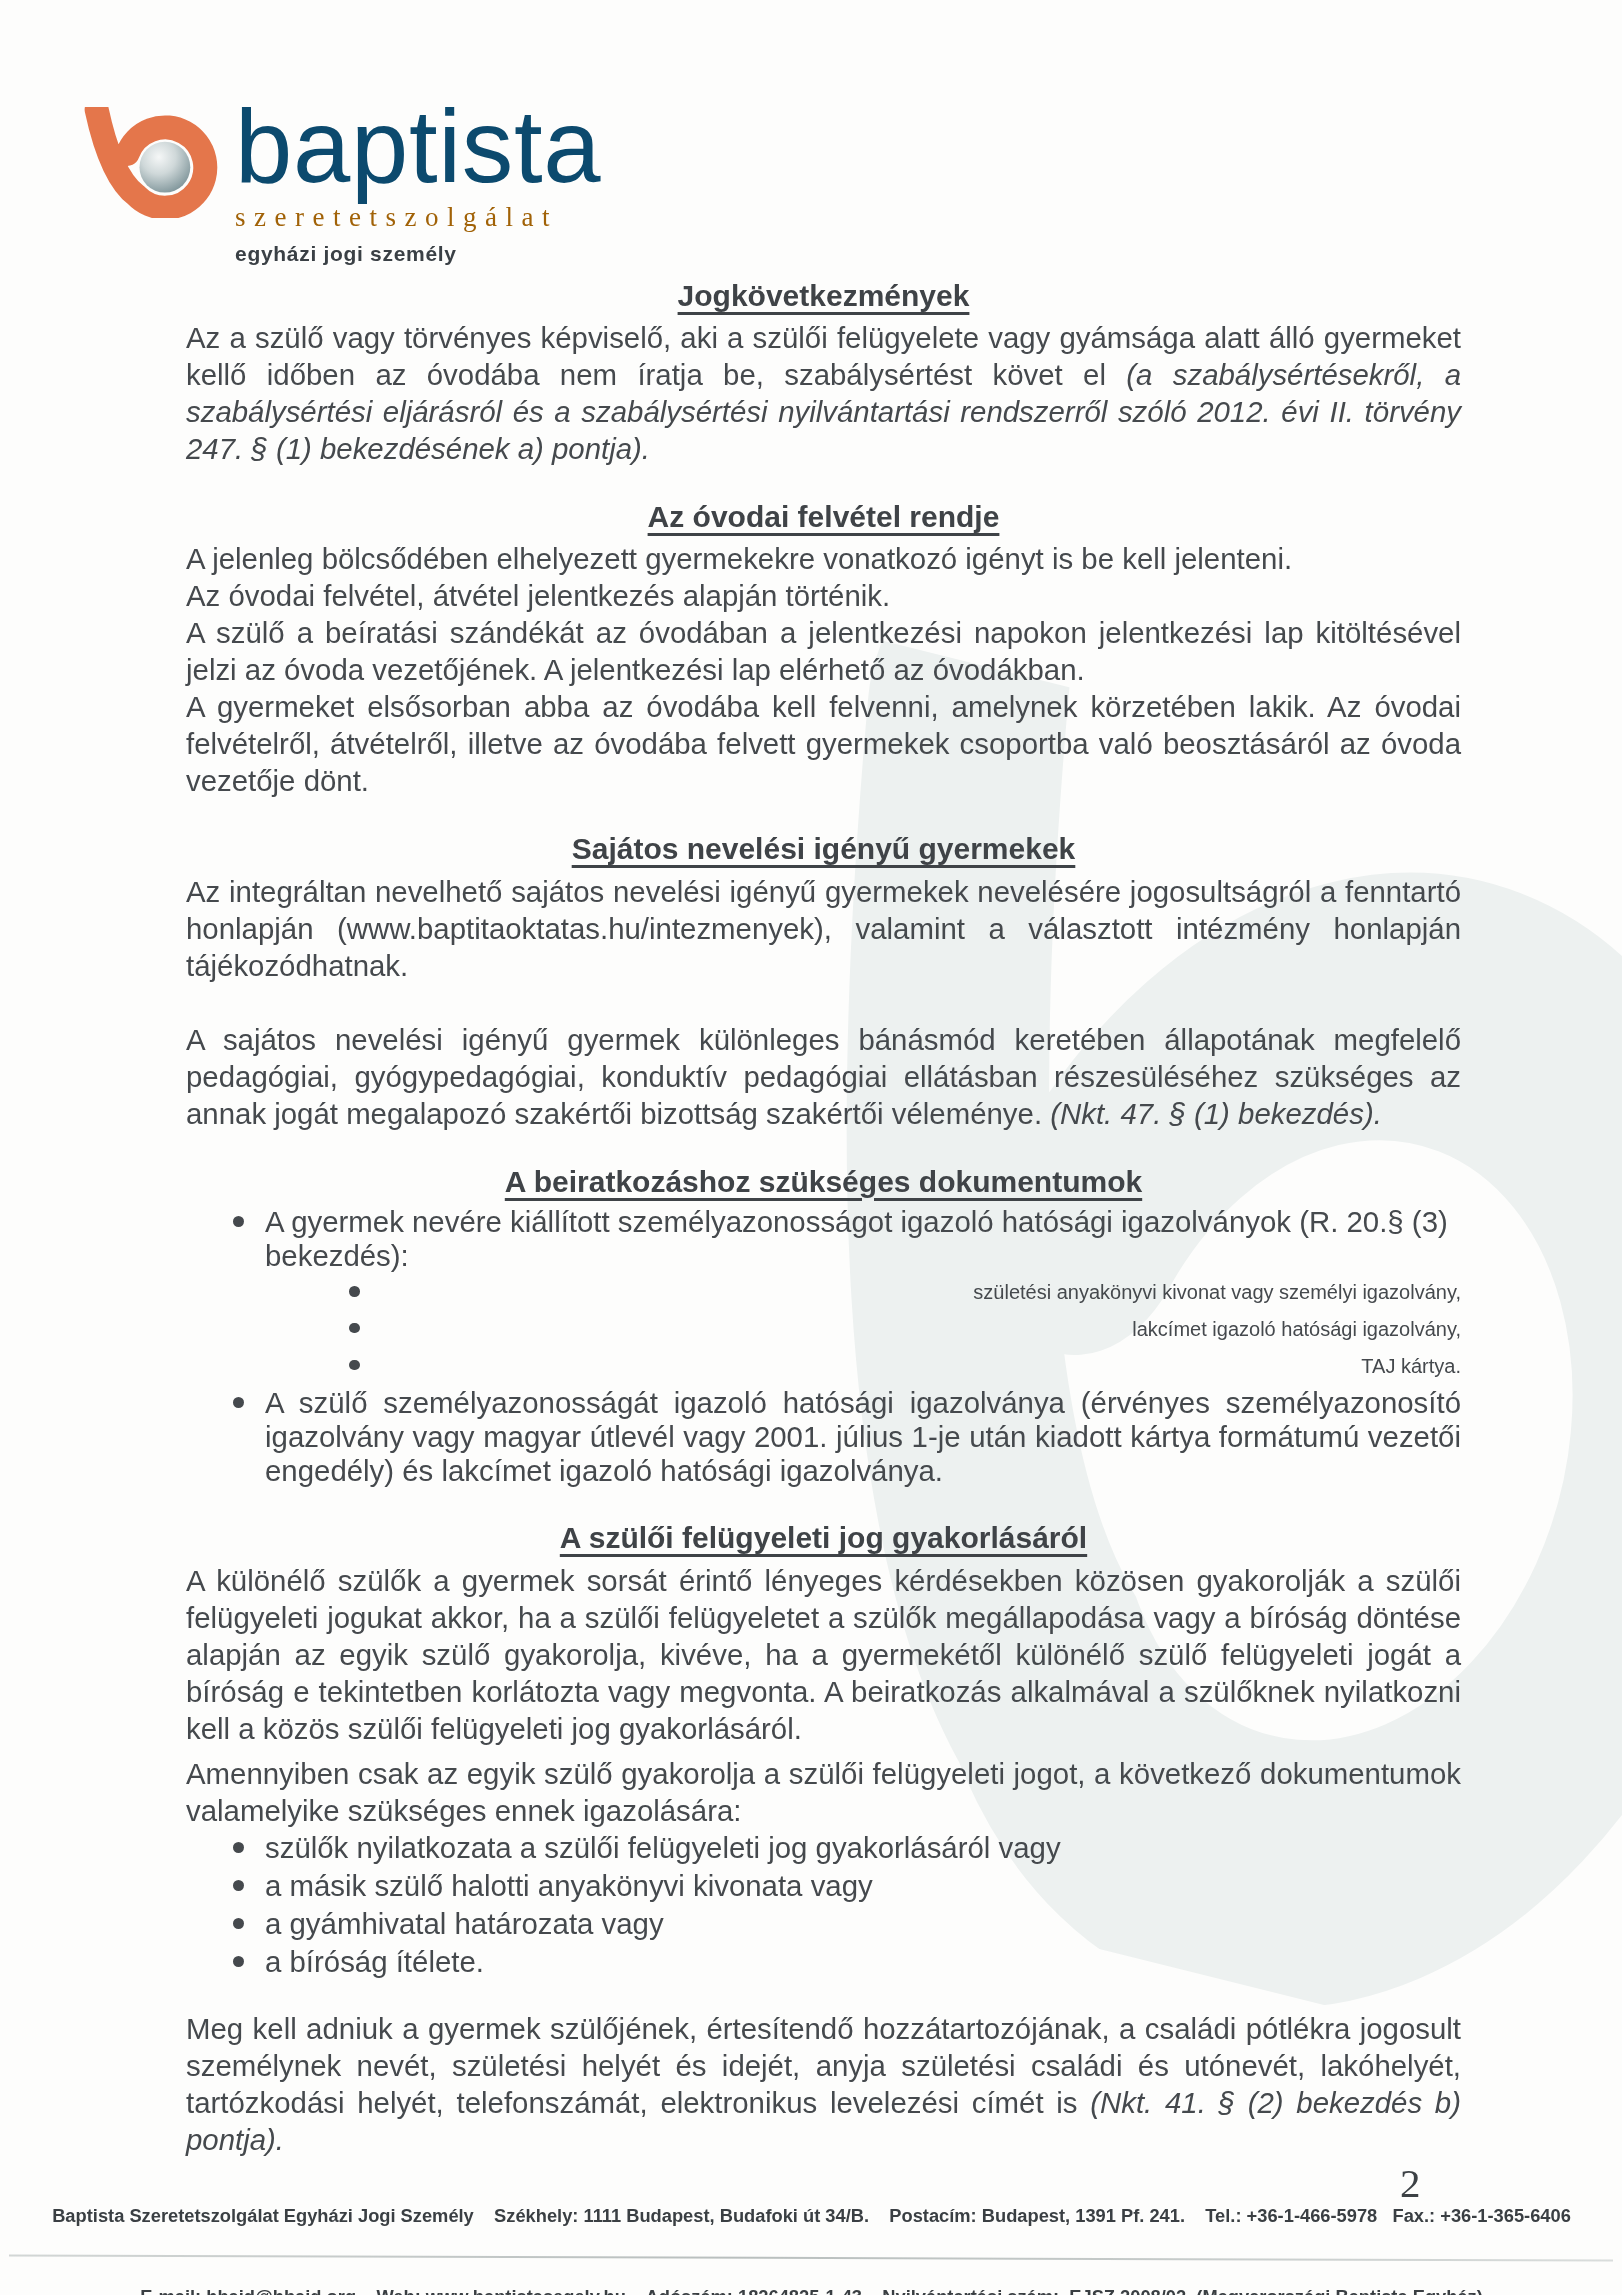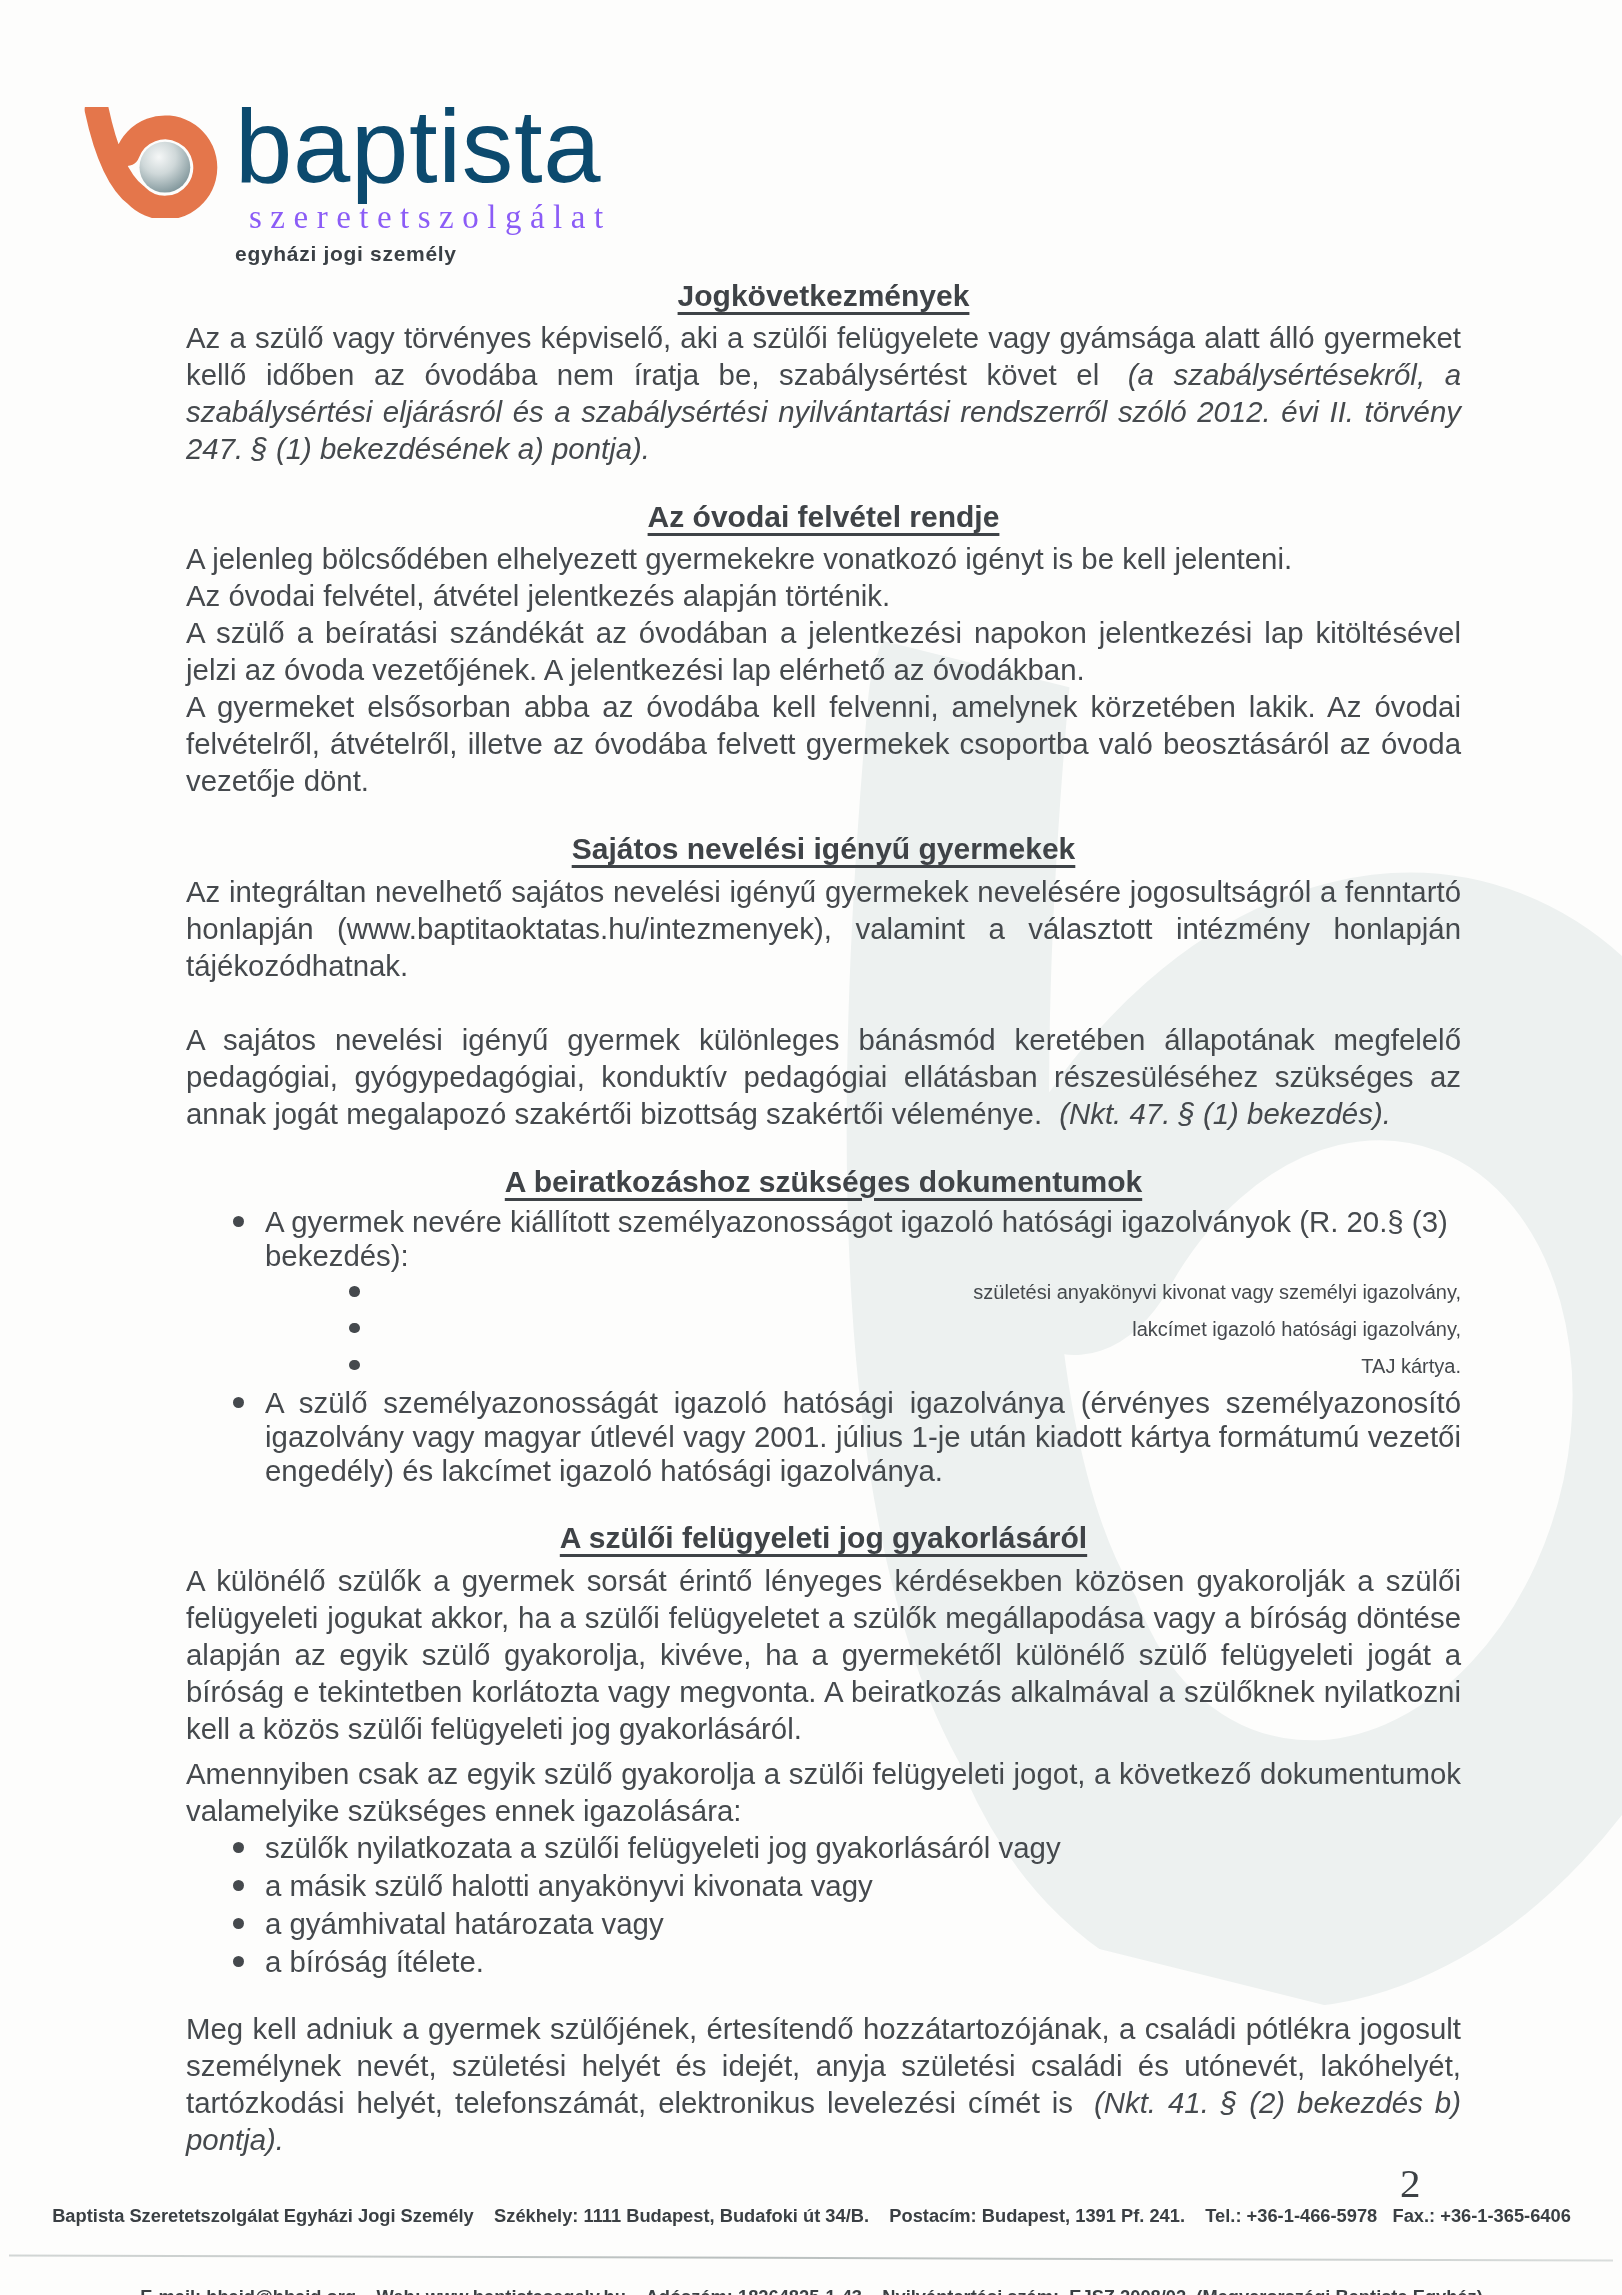--- a/index.html
+++ b/index.html
@@ -22,22 +22,22 @@
   .logo { position:absolute; left:77px; top:98px; }
   .logo-mark { position:absolute; left:0; top:9.2px; width:143px; height:111px; }
   .logo-text { position:absolute; left:158px; top:0; width:589px; }
   .logo-brand {
     font-size:103px; line-height:98px; font-weight:400;
     letter-spacing:0.7px; color:#0c4a6e;
   }
   .logo-subbrand {
     margin-top:5.2px;
     font-family:"Liberation Serif", serif;
-    font-size:33px; line-height:33px;
-    letter-spacing:8.5px; color:#8b5cf6;margin-left:14px;
+    font-size:27px; line-height:33px;
+    letter-spacing:8.5px; color:#a16207;
   }
   .logo-tagline {
     margin-top:6.5px;
     font-size:21px; line-height:25px; font-weight:700;
     letter-spacing:0.7px; color:#3a4045;
   }
   
   .content { position:absolute; left:186px; top:277px; width:1275px; z-index:2; }
   .section { margin:0 0 31px 0; }
   .heading {
@@ -48,21 +48,21 @@
     text-decoration-thickness:2.6px;
     text-underline-offset:5.9px;
     text-align:center;
   }
   .para {
     margin:0; font-size:29.4px; line-height:37px;
   }
   .justify { text-align:justify; }
   .para + .para.gap { margin-top:37px; }
   .para + .para.smallgap { margin-top:7.9px; }
-  em { font-style:italic;margin-left:9px; }
+  em { font-style:italic; }
   
   ul { margin:0; padding:0; list-style:none; }
   .list1 { margin-top:2.6px; }
   .list1 > li {
     position:relative; padding-left:79px;
     font-size:29.4px; line-height:34px; text-align:justify;
     margin-bottom:3.9px;
   }
   .list1 > li::before {
     content:""; position:absolute; left:47px; top:11px;

